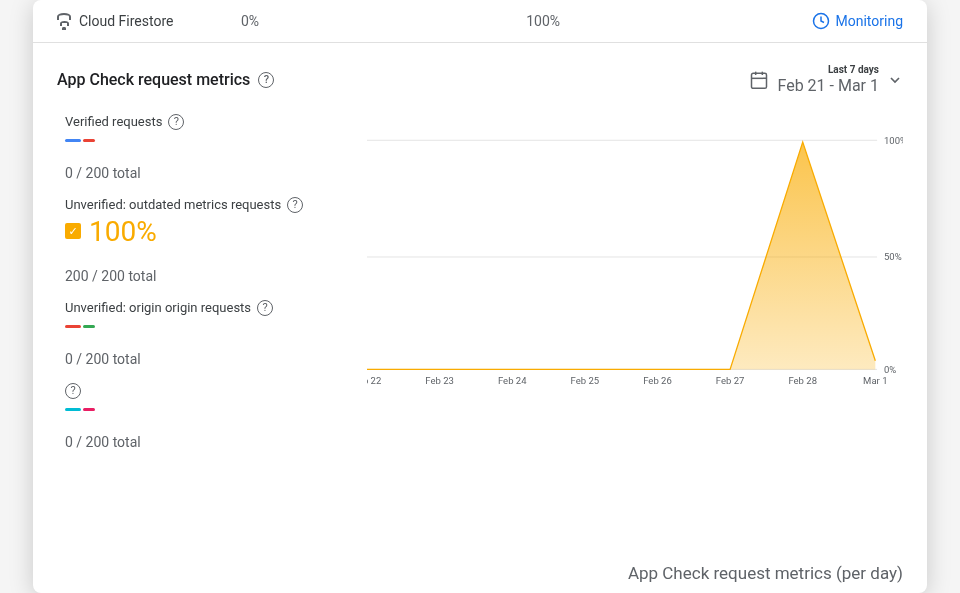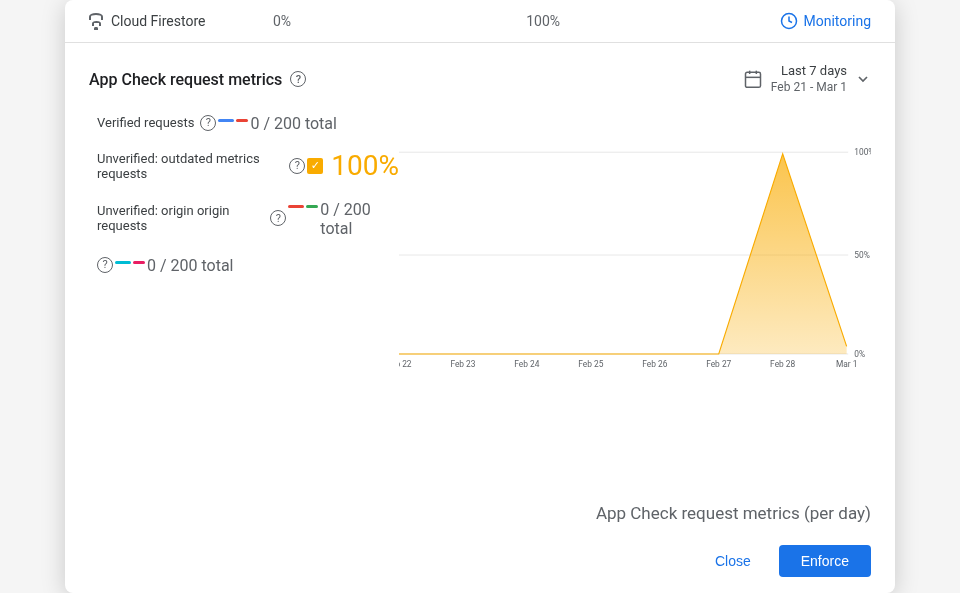--- a/index.html
+++ b/index.html
@@ -8,21 +8,21 @@
       background: #f5f5f5;
       display: flex;
       align-items: center;
       justify-content: center;
       min-height: 100vh;
     }
     .dialog {
       background: #fff;
       border-radius: 8px;
       box-shadow: 0 4px 24px rgba(0,0,0,0.18);
-      width: 830px;
+      width: 894px;
       min-height: 593px;
       overflow: hidden;
       display: flex;
       flex-direction: column;
     }
     
     .top-bar {
       display: flex;
       align-items: center;
       padding: 12px 24px;
@@ -85,65 +85,65 @@
       color: #3c4043;
       cursor: pointer;
     }
     .date-range-text {
       display: flex;
       flex-direction: column;
       align-items: flex-end;
       line-height: 1.3;
     }
     .date-range-label {
-      font-weight: 400;
-      font-size: 13px;
+      font-weight: 700;
+      font-size: 10px;
     }
     .date-range-sub {
-      font-size: 12px;
+      font-size: 16px;
       color: #5f6368;
     }
     
     .chart-area {
       display: flex;
       flex: 1;
       gap: 0;
     }
     
     .metrics-panel {
       width: 310px;
       flex-shrink: 0;
       display: flex;
       flex-direction: column;
       gap: 0;
       padding-top: 4px;
     }
     .metric-item {
       padding: 8px 0 8px 8px;
       display: flex;
-      flex-direction: row;
+      flex-direction: column;
       gap: 2px;
     }
     .metric-label {
       display: flex;
       align-items: center;
       gap: 6px;
       font-size: 13px;
       color: #3c4043;
     }
     .metric-line {
       height: 3px;
       width: 28px;
       border-radius: 2px;
       margin: 3px 0 1px 0;
     }
     .metric-count {
-      font-size: 16px;
-      color: #5f6368;
-      margin-top: 2px;
+      font-size: 14px;
+      color: #5f6368;
+      margin-top: 18px;
     }
     .metric-big {
       display: flex;
       align-items: center;
       gap: 8px;
     }
     .metric-big-value {
       font-size: 28px;
       font-weight: 400;
       color: #f9ab00;
@@ -309,20 +309,21 @@
 
         <div class="metric-item">
           <div class="metric-label">
             <span>Unverified: outdated metrics requests</span>
             <span class="help-icon">?</span>
           </div>
           <div class="metric-big">
             <div class="checkbox-orange"></div>
             <span class="metric-big-value">100%</span>
           </div>
+          <div class="metric-count">200 / 200 total</div>
         </div>
 
         <div class="metric-item">
           <div class="metric-label">
             <span>Unverified: origin origin requests</span>
             <span class="help-icon">?</span>
           </div>
           <div style="display:flex;gap:2px;margin:4px 0 2px 0;">
             <div class="metric-line" style="background:#ea4335;width:16px;"></div>
             <div class="metric-line" style="background:#34a853;width:12px;"></div>
@@ -381,17 +382,13 @@
             <text x="504" y="302" font-size="11" fill="#5f6368" text-anchor="middle">Feb 28</text>
 
             <text x="588" y="302" font-size="11" fill="#5f6368" text-anchor="middle">Mar 1</text>
           </svg>
         </div>
         <div class="chart-x-label">App Check request metrics (per day)</div>
       </div>
     </div>
   </div>
 
-  <div class="bottom-bar">
-    <button class="btn-close">Close</button>
-    <button class="btn-enforce">Enforce</button>
-  </div>
 </div>
 
 </body></html>

